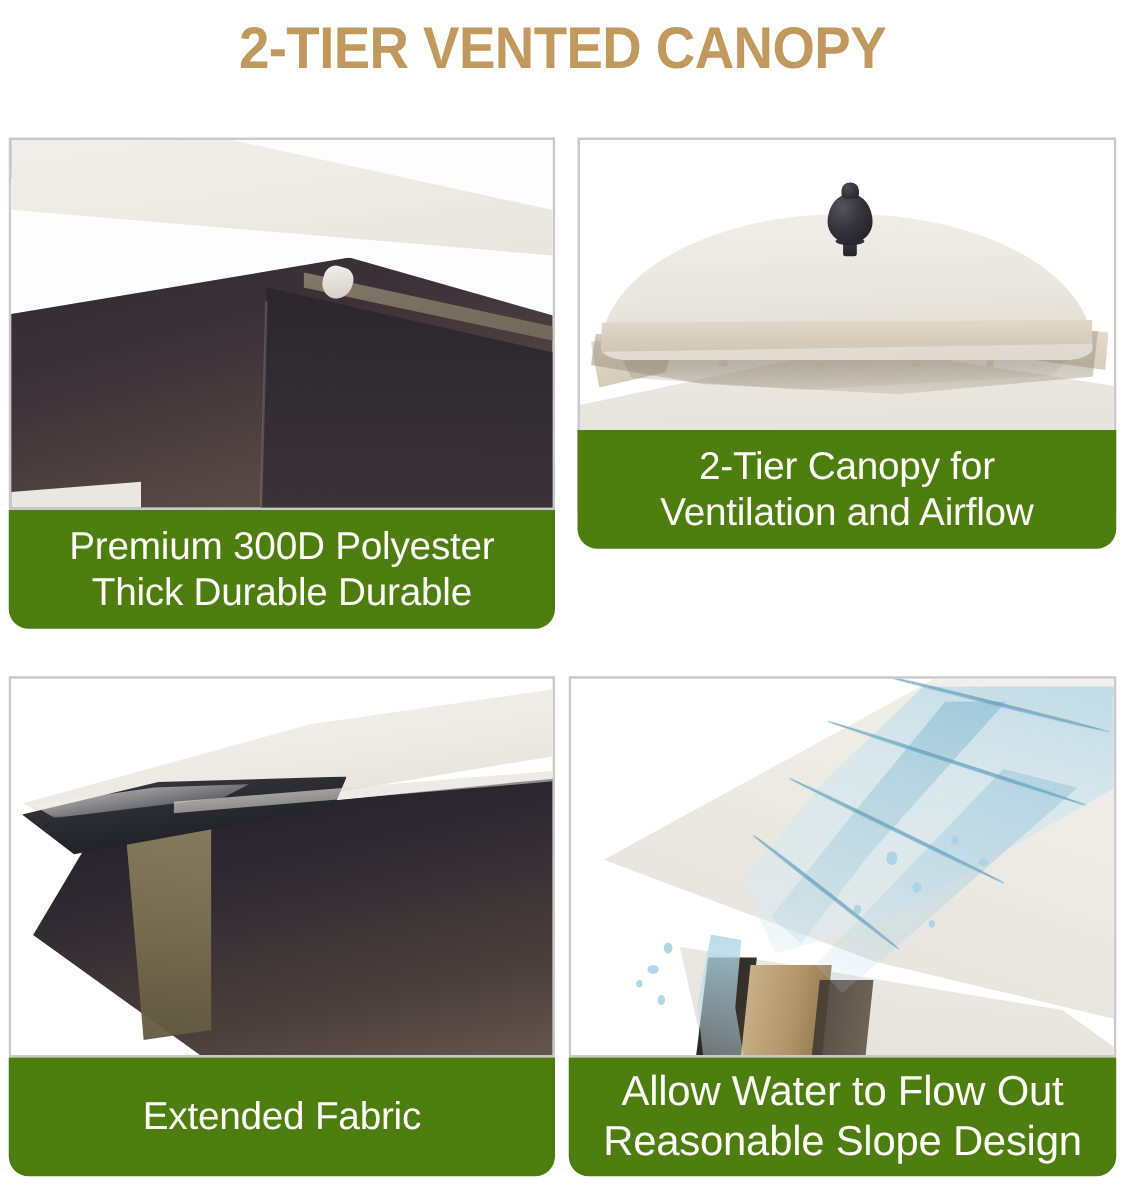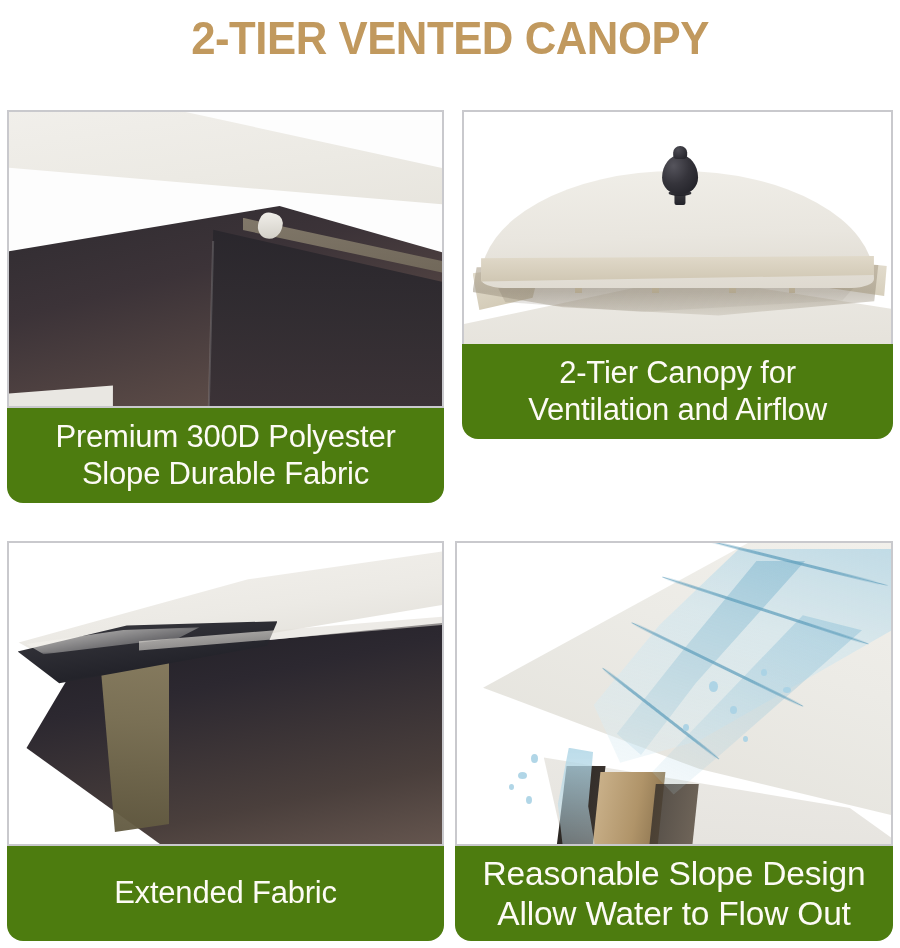--- a/index.html
+++ b/index.html
@@ -323,21 +323,21 @@
         <div class="under"></div>
         <div class="under2"></div>
         <div class="rim"></div>
         <div class="seam"></div>
         <div class="tab"></div>
         <div class="boxedge"></div>
       </div>
     </div>
     <div class="caption">
       <span class="ln">Premium 300D Polyester</span>
-      <span class="ln">Slope Durable Fabric</span>
+      <span class="ln">Thick Durable Durable</span>
     </div>
   </div>
 
   <div class="card card-2">
     <div class="photo">
       <div class="p2">
         <div class="lower"></div>
         <div class="wingL"></div>
         <div class="wingR"></div>
         <div class="mesh"></div>
@@ -398,18 +398,18 @@
           <div class="drop d4"></div>
         <div class="drop d5"></div>
           <div class="drop d6"></div>
         <div class="drop d7"></div>
           <div class="drop d8"></div>
         <div class="drop d9"></div>
           <div class="drop d10"></div>
       </div>
     </div>
     <div class="caption">
+      <span class="ln">Allow Water to Flow Out</span>
       <span class="ln">Reasonable Slope Design</span>
-      <span class="ln">Allow Water to Flow Out</span>
     </div>
   </div>
 
 </div>
 
 </body></html>

